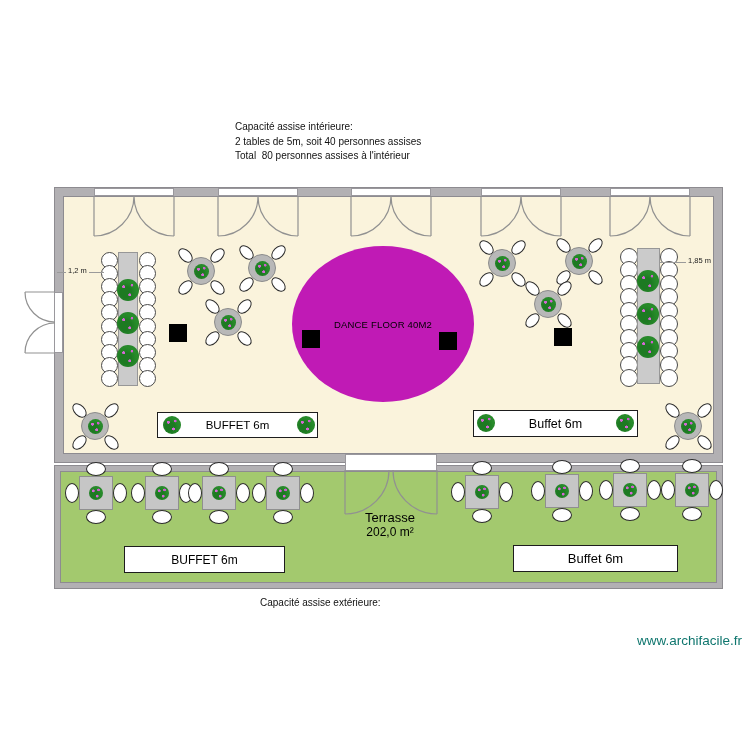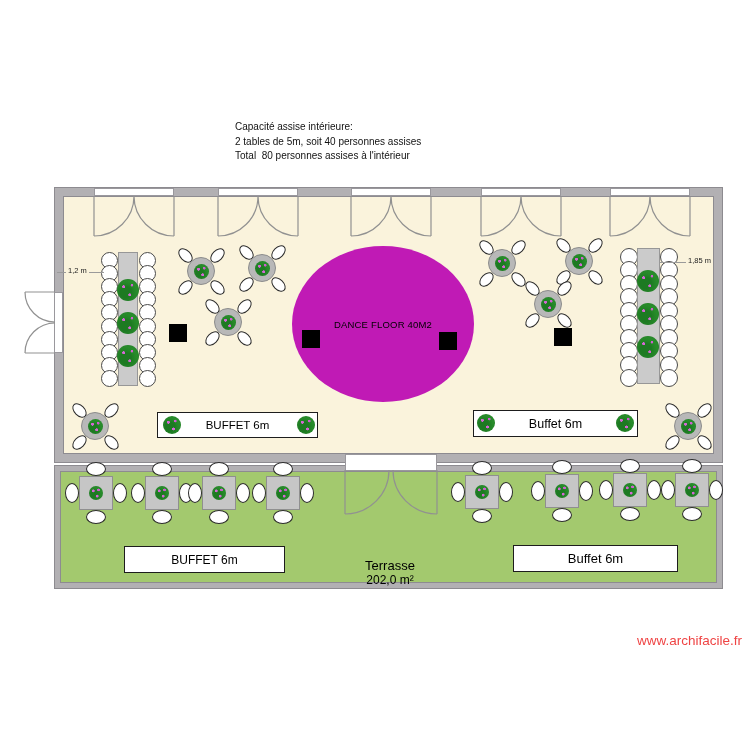--- a/index.html
+++ b/index.html
@@ -38,21 +38,21 @@
   .buffet span{color:#000;}
 
   
   .cap-block{color:#111;font-size:10px;line-height:14.6px;}
   .cap-line{white-space:pre;}
   .terrace-label{text-align:center;color:#000;}
   .terrace-name{font-size:13px;}
   .terrace-area{font-size:12px;}
   .dim{font-size:7.5px;color:#222;background:var(--room-bg);padding:0 2px;z-index:6;}
   .dim-line{height:1px;background:#9a9a9a;z-index:5;}
-  .watermark{font-size:13.5px;color:#ef4444;}
+  .watermark{font-size:13.5px;color:#0f766e;}
   svg.doors{position:absolute;left:0;top:0;z-index:4;pointer-events:none;}
   #furniture div{position:absolute;box-sizing:border-box;}
 </style>
 </head>
 <body>
 
 <div id="plan">
 
   <div class="abs cap-block" style="left:235px;top:120px;">
     <div class="cap-line">Capacité assise intérieure:</div>
@@ -248,27 +248,28 @@
   <div class="abs buffet" style="left:473px;top:410px;width:165px;height:27px;z-index:3;font-size:12.5px;">
     <span>Buffet 6m</span>
   </div>
   <div class="abs buffet" style="left:124px;top:546px;width:161px;height:27px;z-index:3;font-size:12px;">
     <span>BUFFET 6m</span>
   </div>
   <div class="abs buffet" style="left:513px;top:545px;width:165px;height:27px;z-index:3;font-size:13px;">
     <span>Buffet 6m</span>
   </div>
 
-  <div class="abs terrace-label" style="left:330px;top:510px;width:120px;z-index:3;margin-top:48px;">
+  <div class="abs terrace-label" style="left:330px;top:510px;width:120px;z-index:3;">
     <div class="terrace-name">Terrasse</div>
     <div class="terrace-area">202,0 m²</div>
   </div>
 
   <div class="abs dim-line" style="left:57px;top:272px;width:47px;"></div>
   <div class="abs dim" style="left:66px;top:266px;">1,2 m</div>
   <div class="abs dim-line" style="left:660px;top:262px;width:28px;"></div>
   <div class="abs dim" style="left:686px;top:256px;">1,85 m</div>
 
   <div class="abs cap-block" style="left:260px;top:596px;">
+    <div class="cap-line">Capacité assise extérieure:</div>
   </div>
 
   <div class="abs watermark" style="left:637px;top:633px;">www.archifacile.fr</div>
 </div>
 
 </body></html>

